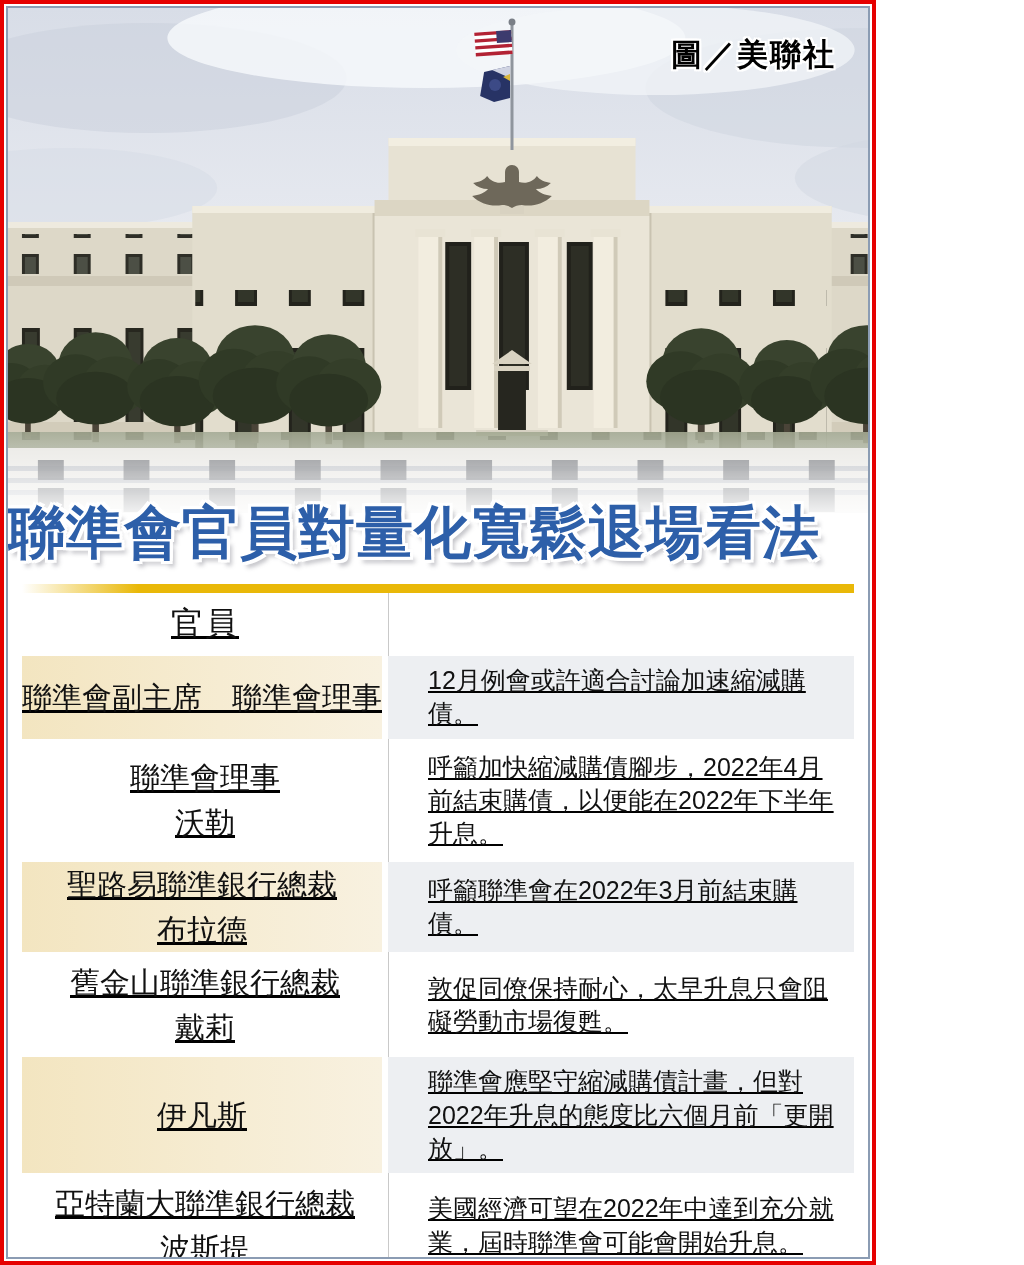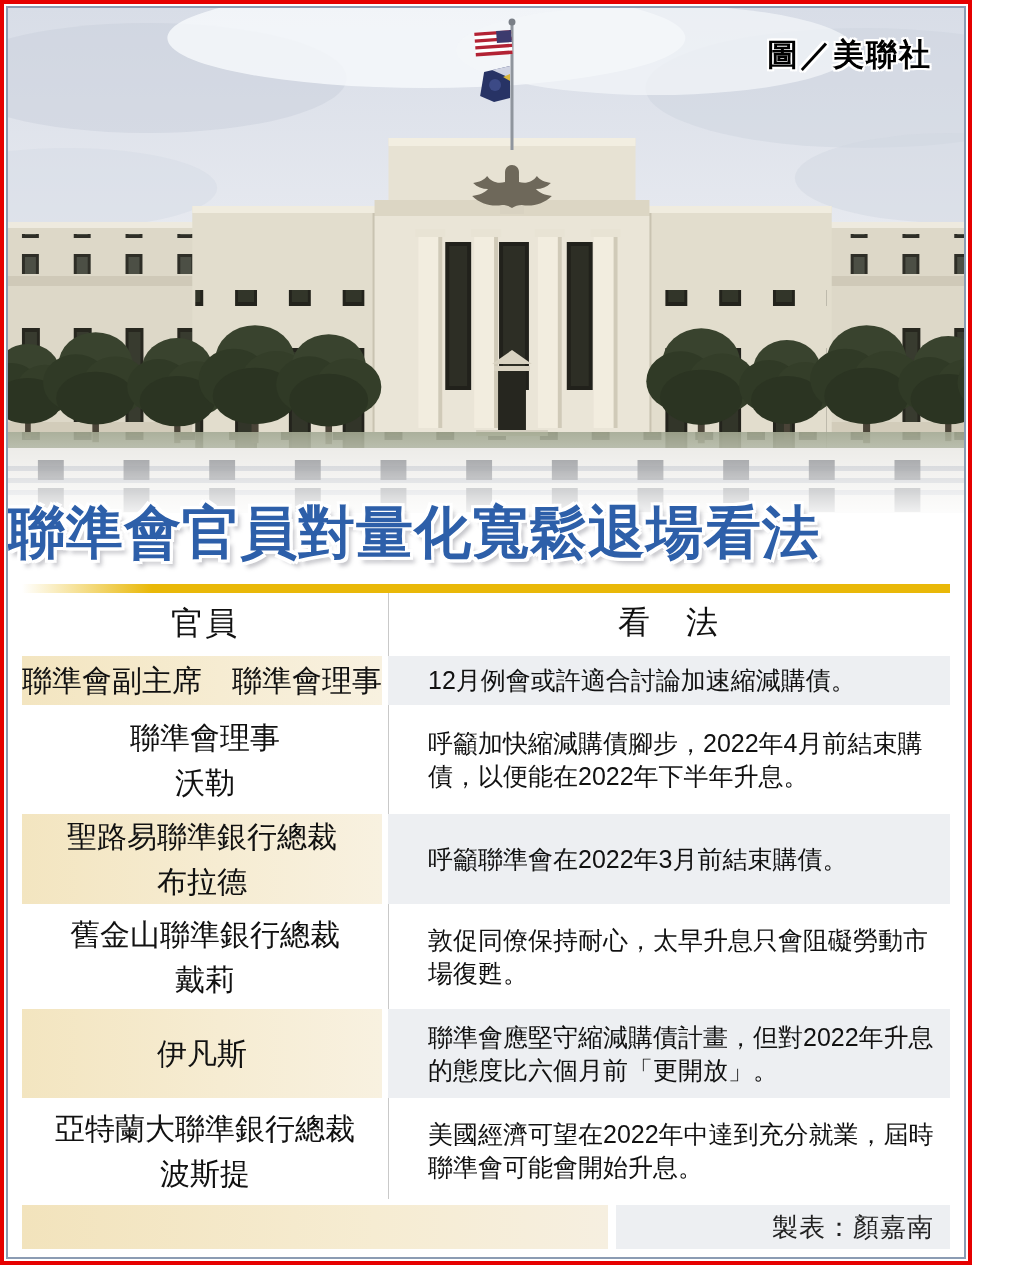--- a/index.html
+++ b/index.html
@@ -1,17 +1,17 @@
 <!DOCTYPE html>
 <html style="--frame_red: #e60000; --frame_slate: #8b9cb3; --title_blue: #2d5fa9; --divider_gold: #e9b808; --row_cream: #f6ecd2; --row_gray: #edeff2;"><head>
 <meta charset="utf-8">
 <style>
   * { margin:0; padding:0; box-sizing:border-box; }
   body { background:#fff; font-family:"Liberation Sans","DejaVu Sans",sans-serif; }
-  .outer { width:972px; height:1265px; background:#fff; border:4px solid var(--frame_red,#e60000); }
+  .outer { width:876px; height:1265px; background:#fff; border:4px solid var(--frame_red,#e60000);text-decoration:underline; }
   .mid   { width:100%; height:100%; border:2px solid #ffffff; }
   .inner { position:relative; width:100%; height:100%; border:2px solid var(--frame_slate,#8b9cb3); background:#fff; overflow:hidden; }
 
   .photo { display:block; width:1008px; height:515px; }
 
   .photo-credit {
     position:absolute; top:26px; right:32px;
     font-size:31px; font-weight:bold; color:#000; letter-spacing:2px;
     text-shadow:-2px -2px 0 #fff, 2px -2px 0 #fff, -2px 2px 0 #fff, 2px 2px 0 #fff,
                  0 -2px 0 #fff, 0 2px 0 #fff, -2px 0 0 #fff, 2px 0 0 #fff;
@@ -224,21 +224,20 @@
     <div class="page-title">聯準會官員對量化寬鬆退場看法</div>
 
     <div class="gold-line"></div>
 
     <div class="tbl">
       <div class="rows">
         <div class="vline"></div>
 
         <div class="row head">
           <div class="cell-off">官員</div>
-          <div class="cell-view">看　法</div>
         </div>
 
         <div class="row r1 hl">
           <div class="cell-off">
             <span class="off-l1">聯準會副主席　聯準會理事</span>
 
           </div>
           <div class="cell-view">
                 <span>12月例會或許適合討論加速縮減購債。</span>
               </div>

